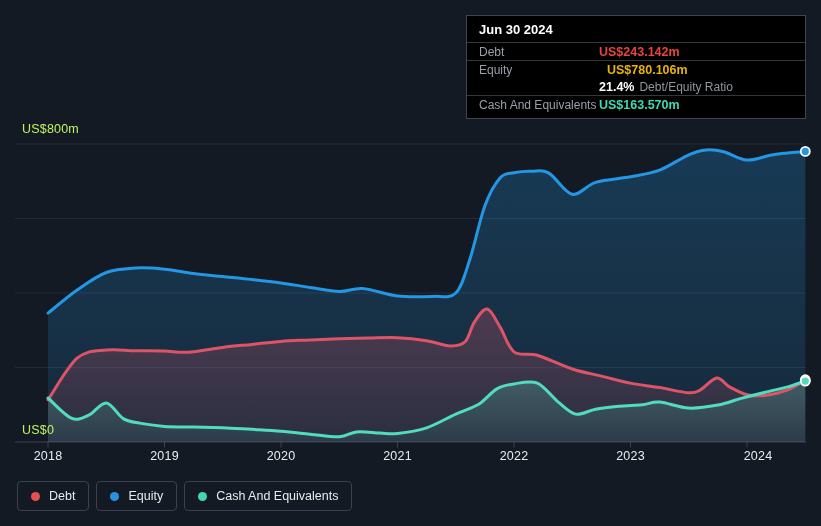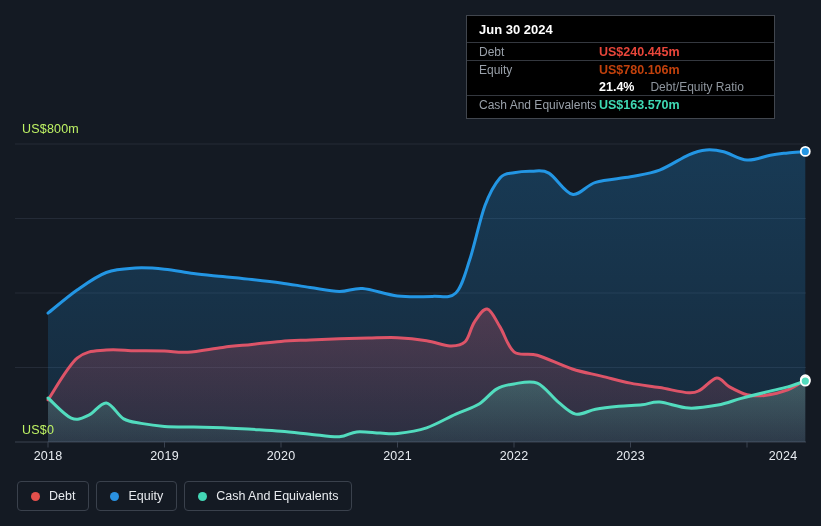--- a/index.html
+++ b/index.html
@@ -14,34 +14,34 @@
   }
   .y-label.top{top:122px;}
   .y-label.bottom{top:423px;}
   .x-axis{position:absolute;left:0;top:449px;width:718px;height:16px;}
   .x-year{
     position:absolute;transform:translateX(-50%);
     font-size:12.5px;color:#e8ecf1;letter-spacing:.2px;white-space:nowrap;
   }
   
   .tooltip{
-    position:absolute;left:466px;top:15px;width:309px;box-sizing:border-box;
+    position:absolute;left:466px;top:15px;width:340px;box-sizing:border-box;
     background:#000;border:1px solid #41464e;color:#fff;
   }
   .tt-header{
     padding:6px 12px 5px 12px;font-size:13px;font-weight:bold;color:#fff;
     border-bottom:1px solid #34383f;
   }
   .tt-row{display:flex;align-items:center;height:17px;padding:0 12px;}
   .tt-row.sep{border-bottom:1px solid #34383f;}
   .tt-row:last-child{margin-bottom:5px;}
   .tt-label{width:120px;flex:0 0 120px;font-size:12px;color:#99a0a9;}
   .tt-value{font-size:12.5px;font-weight:bold;}
   .tt-ratio-pct{font-size:12.5px;font-weight:bold;color:#fff;text-align:center;}
-  .tt-ratio-text{font-size:12px;color:#8f969e;margin-left:16px;}
+  .tt-ratio-text{font-size:12px;color:#8f969e;margin-left:5px;}
   
   .legend{position:absolute;left:17px;top:481px;display:flex;gap:7px;}
   .legend-chip{
     height:30px;box-sizing:border-box;border:1px solid #3a414c;border-radius:4px;
     padding:0 13px;display:flex;align-items:center;gap:9px;
     background:transparent;color:#e8ebef;font-size:12.5px;cursor:pointer;
   }
   .legend-dot{width:9px;height:9px;border-radius:50%;flex:0 0 9px;}
 </style>
 </head>
@@ -90,32 +90,32 @@
   <div class="y-label top">US$800m</div>
   <div class="y-label bottom">US$0</div>
 
   <div class="x-axis">
     <span class="x-year" style="left:48px">2018</span>
     <span class="x-year" style="left:164.5px">2019</span>
     <span class="x-year" style="left:281px">2020</span>
     <span class="x-year" style="left:397.5px">2021</span>
     <span class="x-year" style="left:514px">2022</span>
     <span class="x-year" style="left:630.5px">2023</span>
-    <span class="x-year" style="left:783px">2024</span>
+    <span class="x-year" style="left:758px">2024</span>
   </div>
 
   <div class="tooltip">
     <div class="tt-header">Jun 30 2024</div>
     <div class="tt-row sep">
       <span class="tt-label">Debt</span>
-      <span class="tt-value" style="color: rgb(232, 70, 58);">US$240.445m</span>
+      <span class="tt-value" style="color: rgb(232, 70, 58);">US$243.142m</span>
     </div>
     <div class="tt-row">
       <span class="tt-label">Equity</span>
-      <span class="tt-value" style="color: #c2410c;">US$780.106m</span>
+      <span class="tt-value" style="color: #eab308; margin-left: 8px;">US$780.106m</span>
     </div>
     <div class="tt-row sep">
       <span class="tt-label"></span>
       <span class="tt-ratio-pct">21.4%</span>
       <span class="tt-ratio-text">Debt/Equity Ratio</span>
     </div>
     <div class="tt-row">
       <span class="tt-label">Cash And Equivalents</span>
       <span class="tt-value" style="color: rgb(63, 217, 180);">US$163.570m</span>
     </div>

